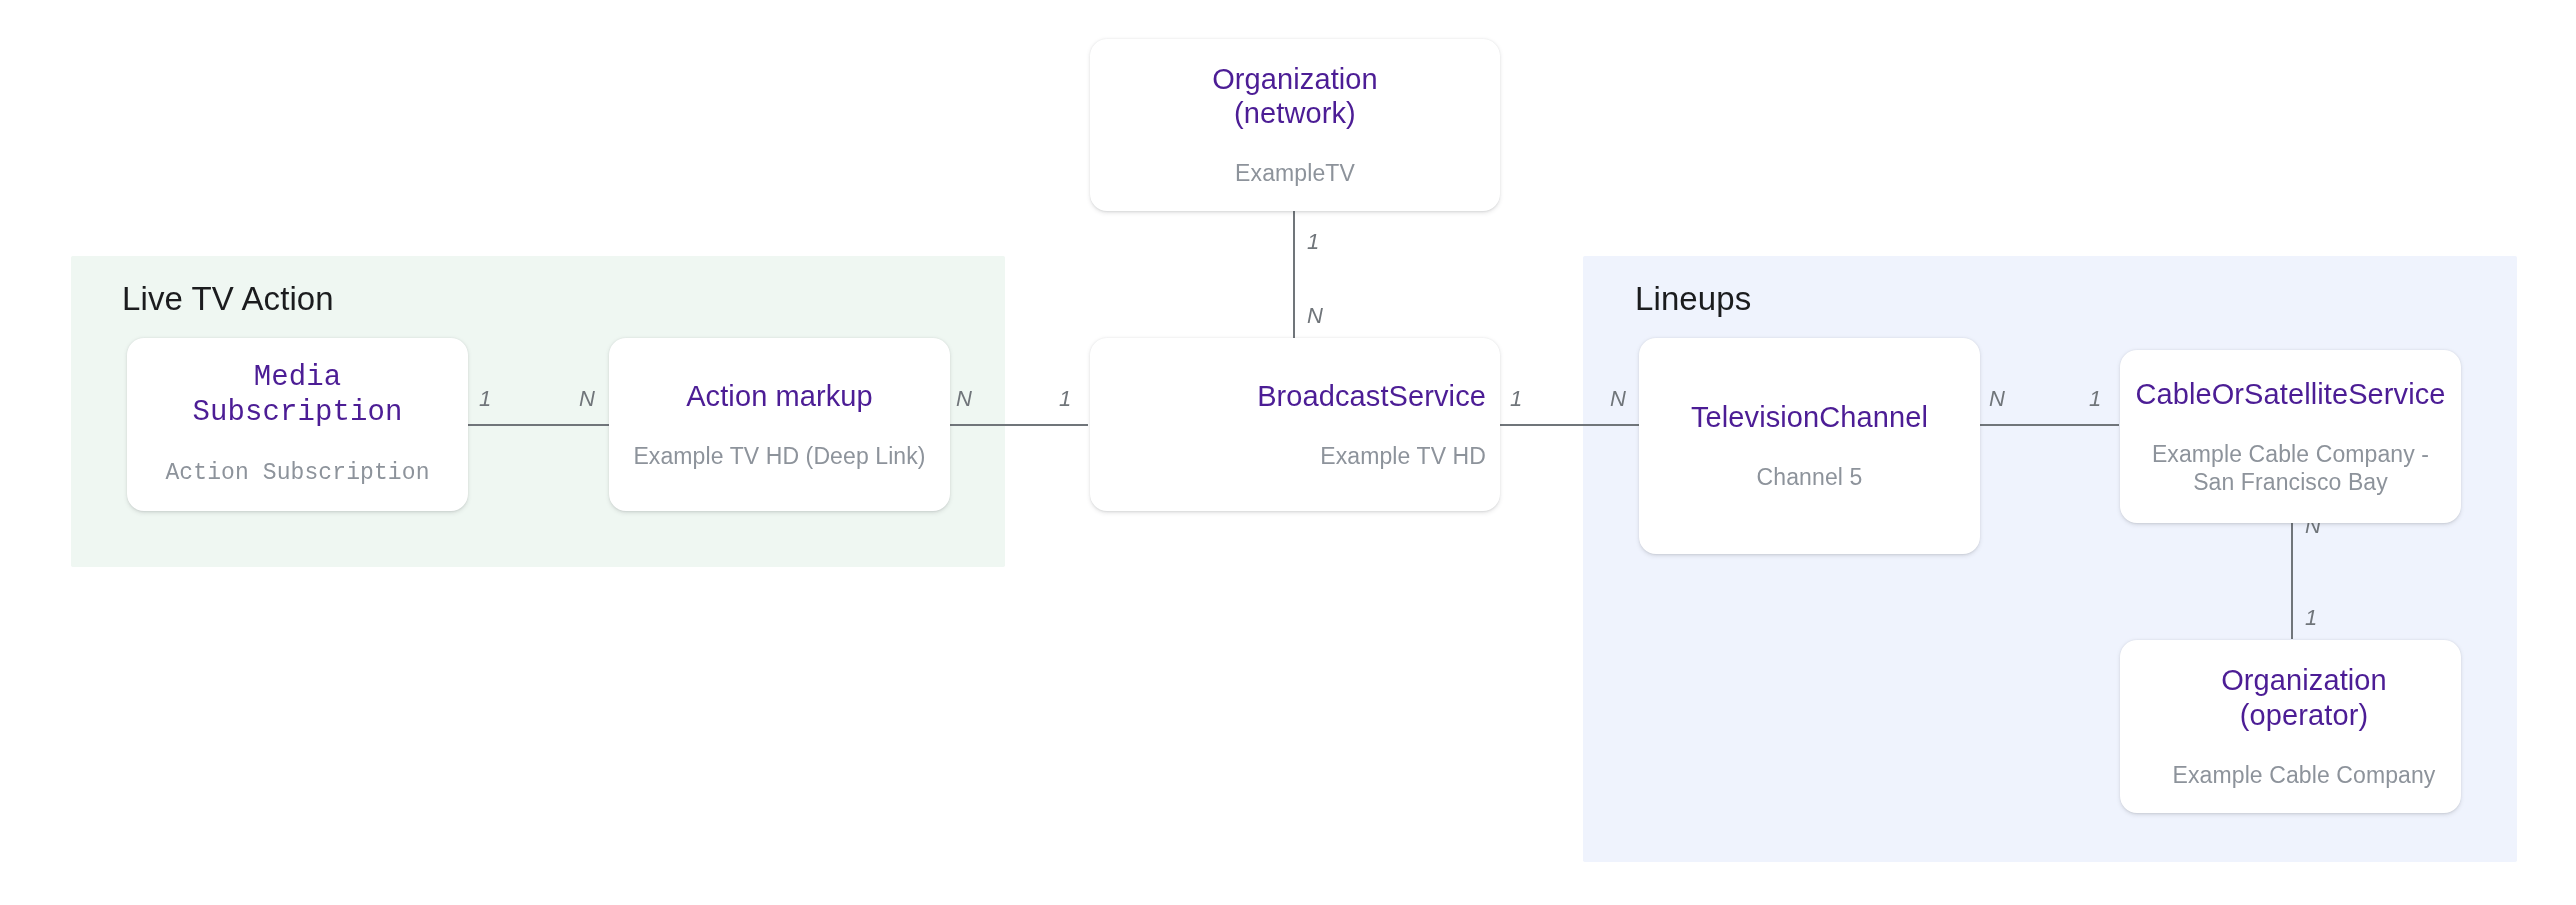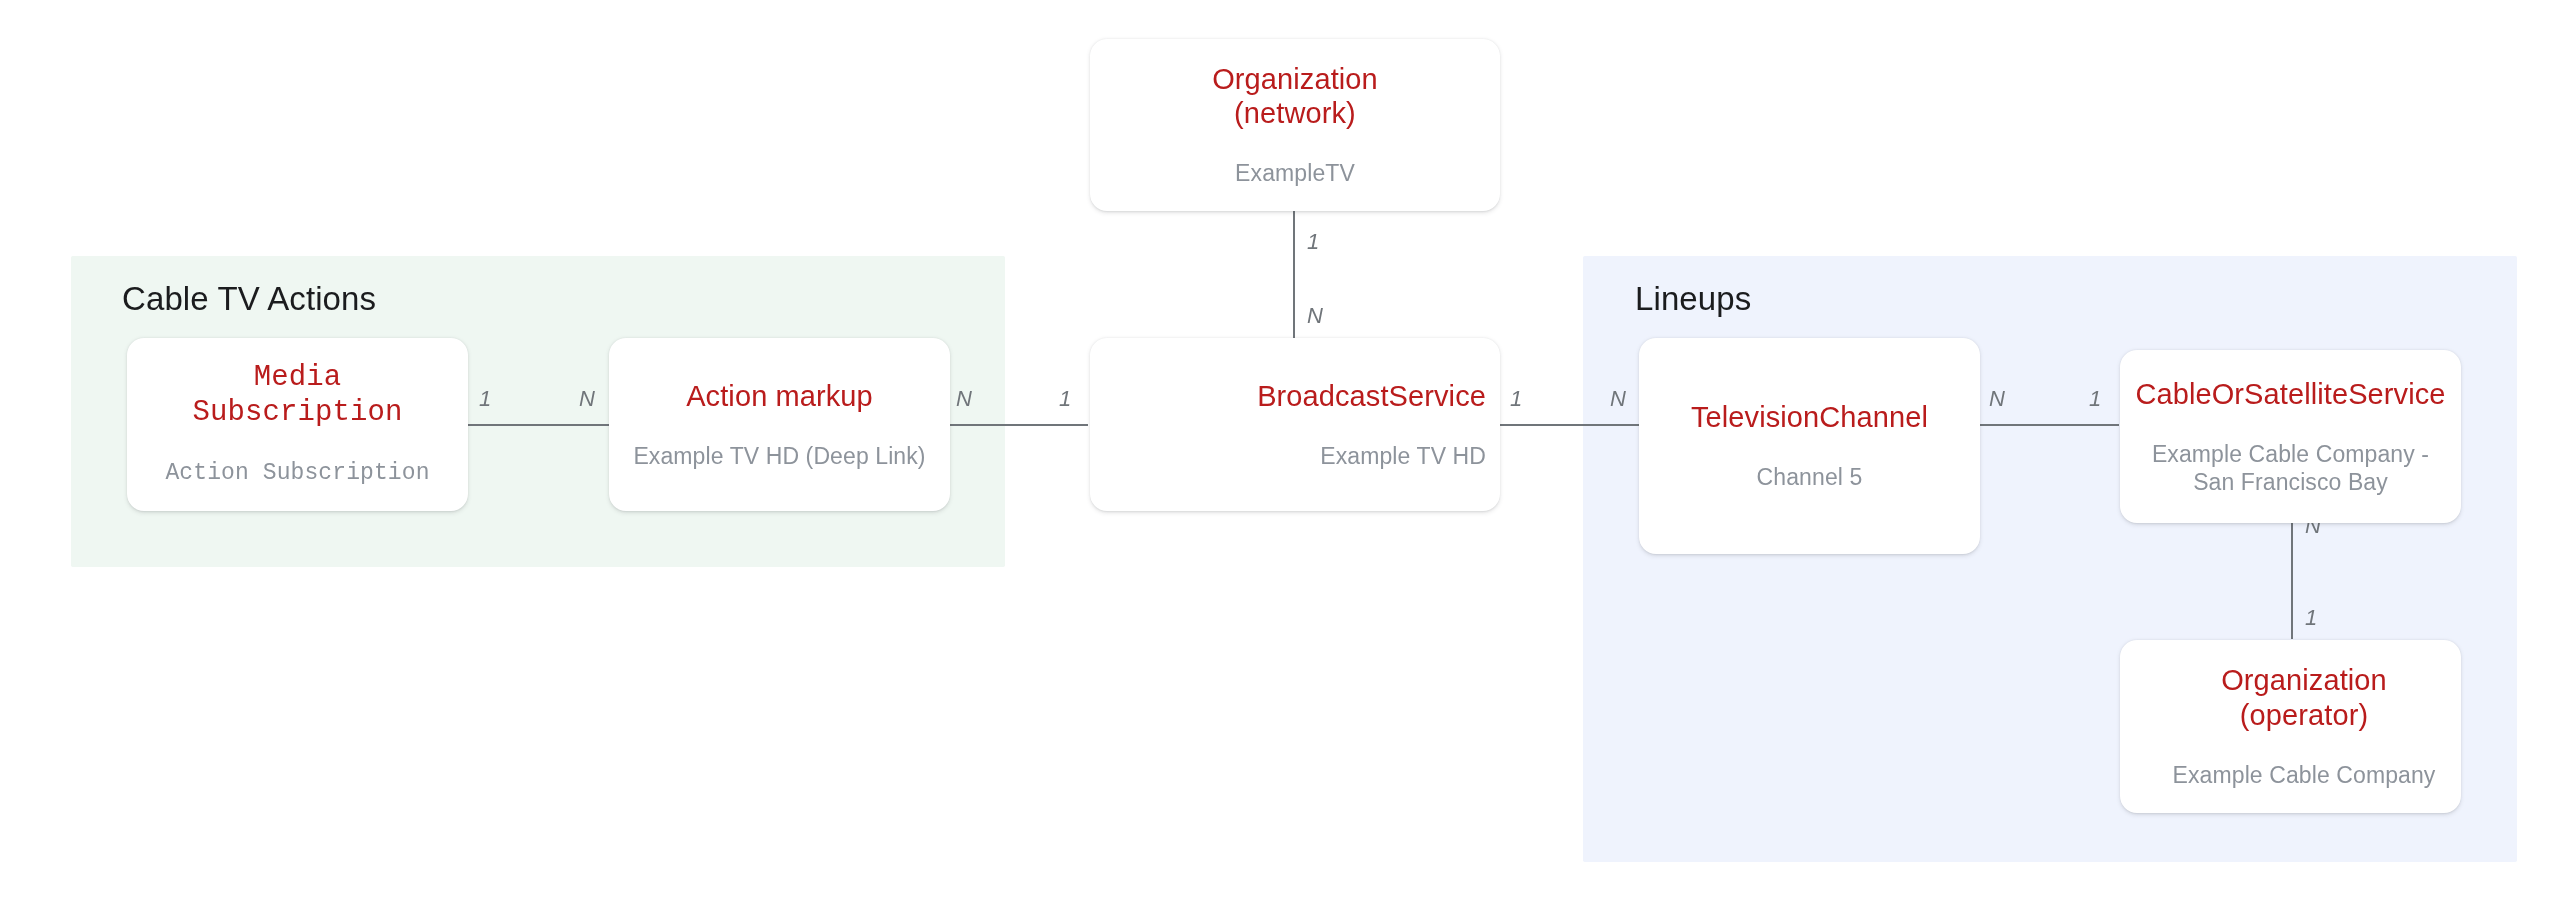--- a/index.html
+++ b/index.html
@@ -45,21 +45,21 @@
     flex-direction: column;
     align-items: center;
     justify-content: center;
     box-sizing: border-box;
     padding: 8.8px 14px;
     z-index: 5;
   }
   .node-title {
     font-size: 29px;
     font-weight: 400;
-    color: #b91c1c;
+    color: #4c1d95;
     line-height: 1.18;
     text-align: center;
     white-space: pre-line;
     letter-spacing: 0.1px;
   }
   .node-subtitle {
     margin-top: 30px;
     font-size: 23px;
     font-weight: 400;
     color: #8d939b;
@@ -91,21 +91,21 @@
     z-index: 3;
     white-space: nowrap;
   }
 </style>
 </head>
 <body>
 
 <div id="canvas">
 
   <div class="panel" style="left:71px; top:256px; width:934px; height:311px; background:#eff7f2;"></div>
-  <div class="panel-label" style="left:122px; top:280px;">Cable TV Actions</div>
+  <div class="panel-label" style="left:122px; top:280px;">Live TV Action</div>
 
   <div class="panel" style="left:1583px; top:256px; width:934px; height:606px; background:#eff3fd;"></div>
   <div class="panel-label" style="left:1635px; top:280px;">Lineups</div>
 
   <div class="edge-v" style="left:1293px; top:211px; height:127px;"></div>
   <div class="card-label" style="left:1307px; top:229px;">1</div>
   <div class="card-label" style="left:1307px; top:303px;">N</div>
 
   <div class="edge-h" style="left:464px; top:424px; width:146px;"></div>
   <div class="card-label" style="left:479px; top:386px;">1</div>

